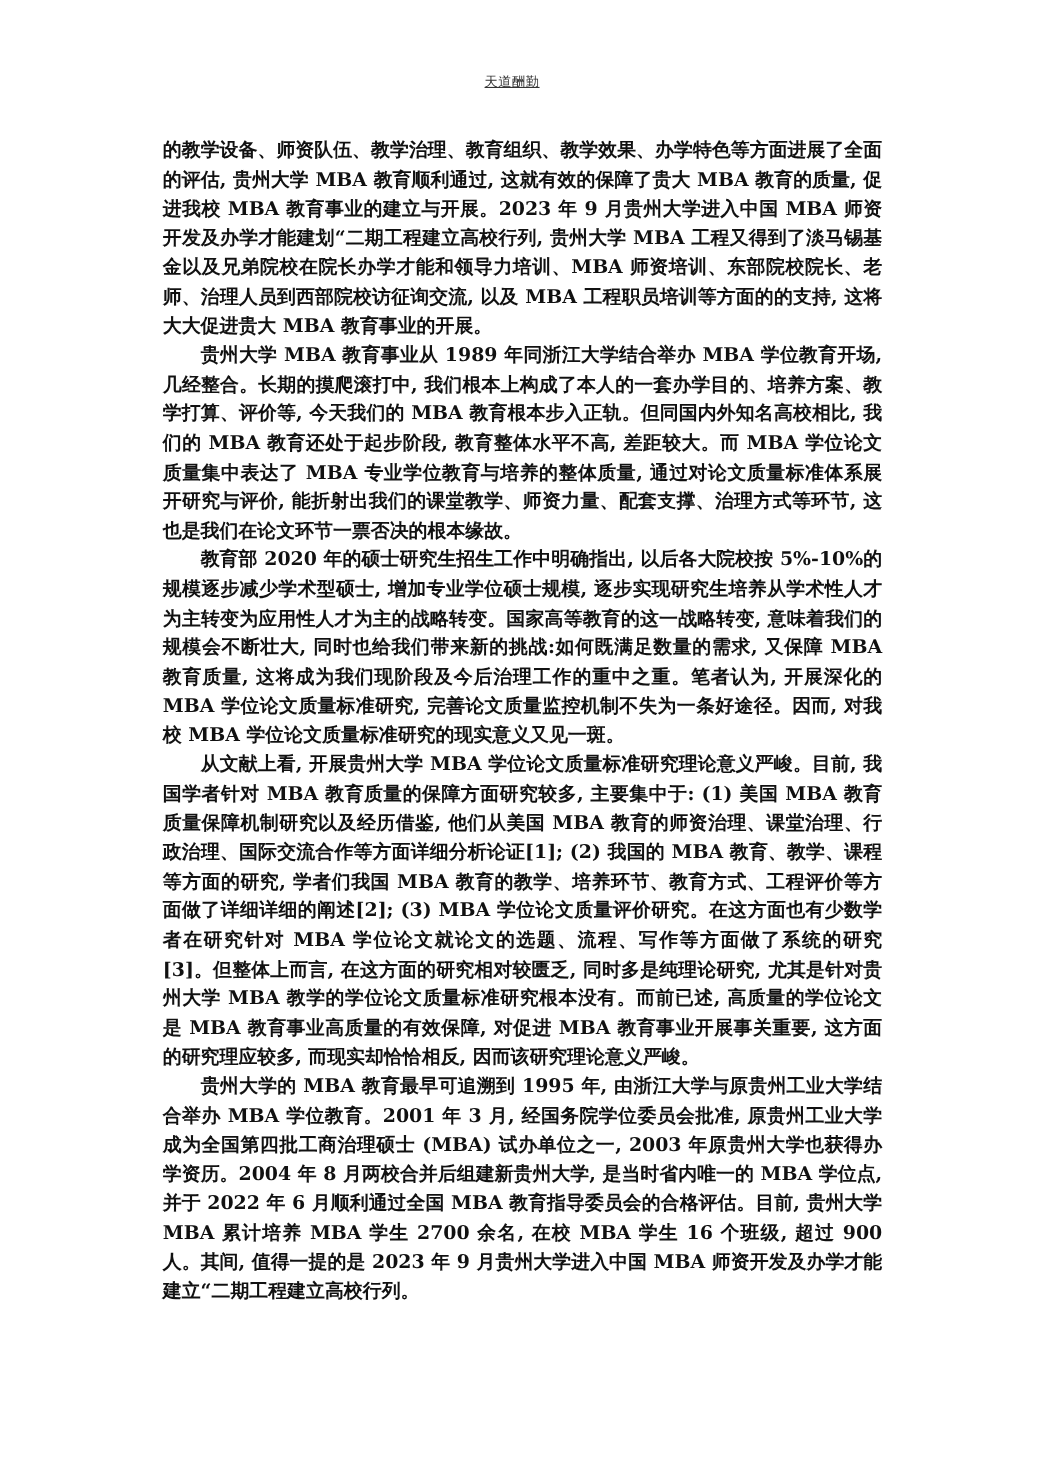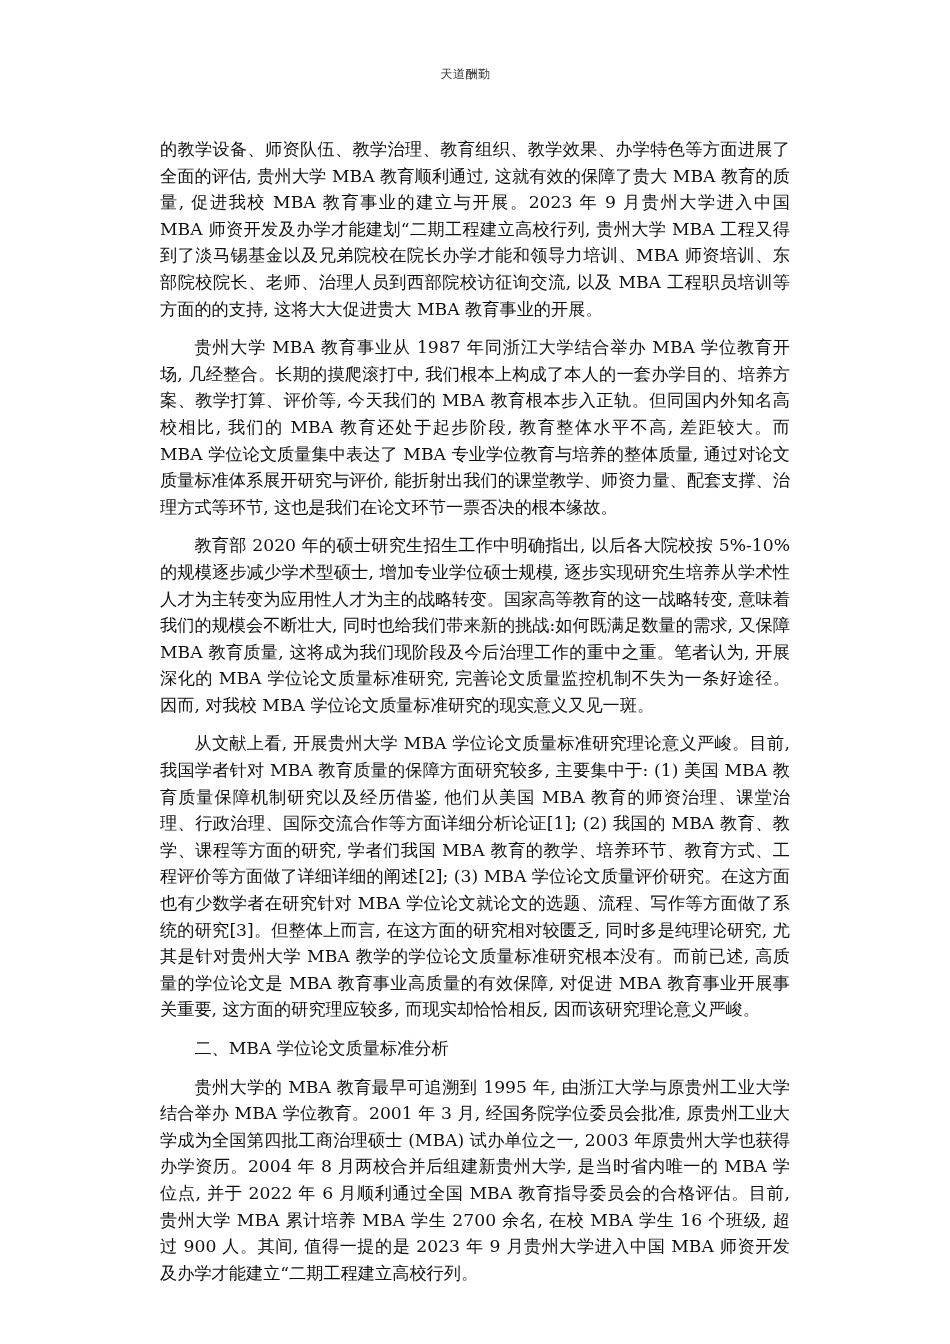--- a/index.html
+++ b/index.html
@@ -18,49 +18,50 @@
     .page-header {
       position: absolute;
       top: 66px;
       left: 0;
       width: 931px;
       text-align: center;
       font-family: "DejaVu Sans", "Liberation Sans", sans-serif;
       font-size: 12px;
       color: #333333;
       letter-spacing: 0.5px;
+      text-decoration: underline;
     }
     .content {
       position: absolute;
       top: 124px;
       left: 148px;
       width: 654px;
       font-size: 17.2px;
       line-height: 26.6px;
       text-align: justify;
       text-justify: inter-character;
     }
     .content p {
-      margin: 12px;
+      margin: 0;
       padding: 0;
+      font-weight: bold;
     }
     .content p.indent {
       text-indent: 2em;
     }
     .content p.heading {
       text-indent: 2em;
     }
   </style>
 </head>
 <body>
 
 <div class="page-header">
   <span>天道酬勤</span>
 </div>
 
 <div class="content">
   <p>的教学设备、师资队伍、教学治理、教育组织、教学效果、办学特色等方面进展了全面的评估, 贵州大学 MBA 教育顺利通过, 这就有效的保障了贵大 MBA 教育的质量, 促进我校 MBA 教育事业的建立与开展。2023 年 9 月贵州大学进入中国 MBA 师资开发及办学才能建划“二期工程建立高校行列, 贵州大学 MBA 工程又得到了淡马锡基金以及兄弟院校在院长办学才能和领导力培训、MBA 师资培训、东部院校院长、老师、治理人员到西部院校访征询交流, 以及 MBA 工程职员培训等方面的的支持, 这将大大促进贵大 MBA 教育事业的开展。</p>
-  <p class="indent">贵州大学 MBA 教育事业从 1987 年同浙江大学结合举办 MBA 学位教育开场, 几经整合。长期的摸爬滚打中, 我们根本上构成了本人的一套办学目的、培养方案、教学打算、评价等, 今天我们的 MBA 教育根本步入正轨。但同国内外知名高校相比, 我们的 MBA 教育还处于起步阶段, 教育整体水平不高, 差距较大。而 MBA 学位论文质量集中表达了 MBA 专业学位教育与培养的整体质量, 通过对论文质量标准体系展开研究与评价, 能折射出我们的课堂教学、师资力量、配套支撑、治理方式等环节, 这也是我们在论文环节一票否决的根本缘故。</p>
+  <p class="indent">贵州大学 MBA 教育事业从 1989 年同浙江大学结合举办 MBA 学位教育开场, 几经整合。长期的摸爬滚打中, 我们根本上构成了本人的一套办学目的、培养方案、教学打算、评价等, 今天我们的 MBA 教育根本步入正轨。但同国内外知名高校相比, 我们的 MBA 教育还处于起步阶段, 教育整体水平不高, 差距较大。而 MBA 学位论文质量集中表达了 MBA 专业学位教育与培养的整体质量, 通过对论文质量标准体系展开研究与评价, 能折射出我们的课堂教学、师资力量、配套支撑、治理方式等环节, 这也是我们在论文环节一票否决的根本缘故。</p>
   <p class="indent">教育部 2020 年的硕士研究生招生工作中明确指出, 以后各大院校按 5%-10%的规模逐步减少学术型硕士, 增加专业学位硕士规模, 逐步实现研究生培养从学术性人才为主转变为应用性人才为主的战略转变。国家高等教育的这一战略转变, 意味着我们的规模会不断壮大, 同时也给我们带来新的挑战:如何既满足数量的需求, 又保障 MBA 教育质量, 这将成为我们现阶段及今后治理工作的重中之重。笔者认为, 开展深化的 MBA 学位论文质量标准研究, 完善论文质量监控机制不失为一条好途径。因而, 对我校 MBA 学位论文质量标准研究的现实意义又见一斑。</p>
   <p class="indent">从文献上看, 开展贵州大学 MBA 学位论文质量标准研究理论意义严峻。目前, 我国学者针对 MBA 教育质量的保障方面研究较多, 主要集中于: (1) 美国 MBA 教育质量保障机制研究以及经历借鉴, 他们从美国 MBA 教育的师资治理、课堂治理、行政治理、国际交流合作等方面详细分析论证[1]; (2) 我国的 MBA 教育、教学、课程等方面的研究, 学者们我国 MBA 教育的教学、培养环节、教育方式、工程评价等方面做了详细详细的阐述[2]; (3) MBA 学位论文质量评价研究。在这方面也有少数学者在研究针对 MBA 学位论文就论文的选题、流程、写作等方面做了系统的研究[3]。但整体上而言, 在这方面的研究相对较匮乏, 同时多是纯理论研究, 尤其是针对贵州大学 MBA 教学的学位论文质量标准研究根本没有。而前已述, 高质量的学位论文是 MBA 教育事业高质量的有效保障, 对促进 MBA 教育事业开展事关重要, 这方面的研究理应较多, 而现实却恰恰相反, 因而该研究理论意义严峻。</p>
-  <p class="heading">二、MBA 学位论文质量标准分析</p>
   <p class="indent">贵州大学的 MBA 教育最早可追溯到 1995 年, 由浙江大学与原贵州工业大学结合举办 MBA 学位教育。2001 年 3 月, 经国务院学位委员会批准, 原贵州工业大学成为全国第四批工商治理硕士 (MBA) 试办单位之一, 2003 年原贵州大学也获得办学资历。2004 年 8 月两校合并后组建新贵州大学, 是当时省内唯一的 MBA 学位点, 并于 2022 年 6 月顺利通过全国 MBA 教育指导委员会的合格评估。目前, 贵州大学 MBA 累计培养 MBA 学生 2700 余名, 在校 MBA 学生 16 个班级, 超过 900 人。其间, 值得一提的是 2023 年 9 月贵州大学进入中国 MBA 师资开发及办学才能建立“二期工程建立高校行列。</p>
 </div>
 
 </body></html>

